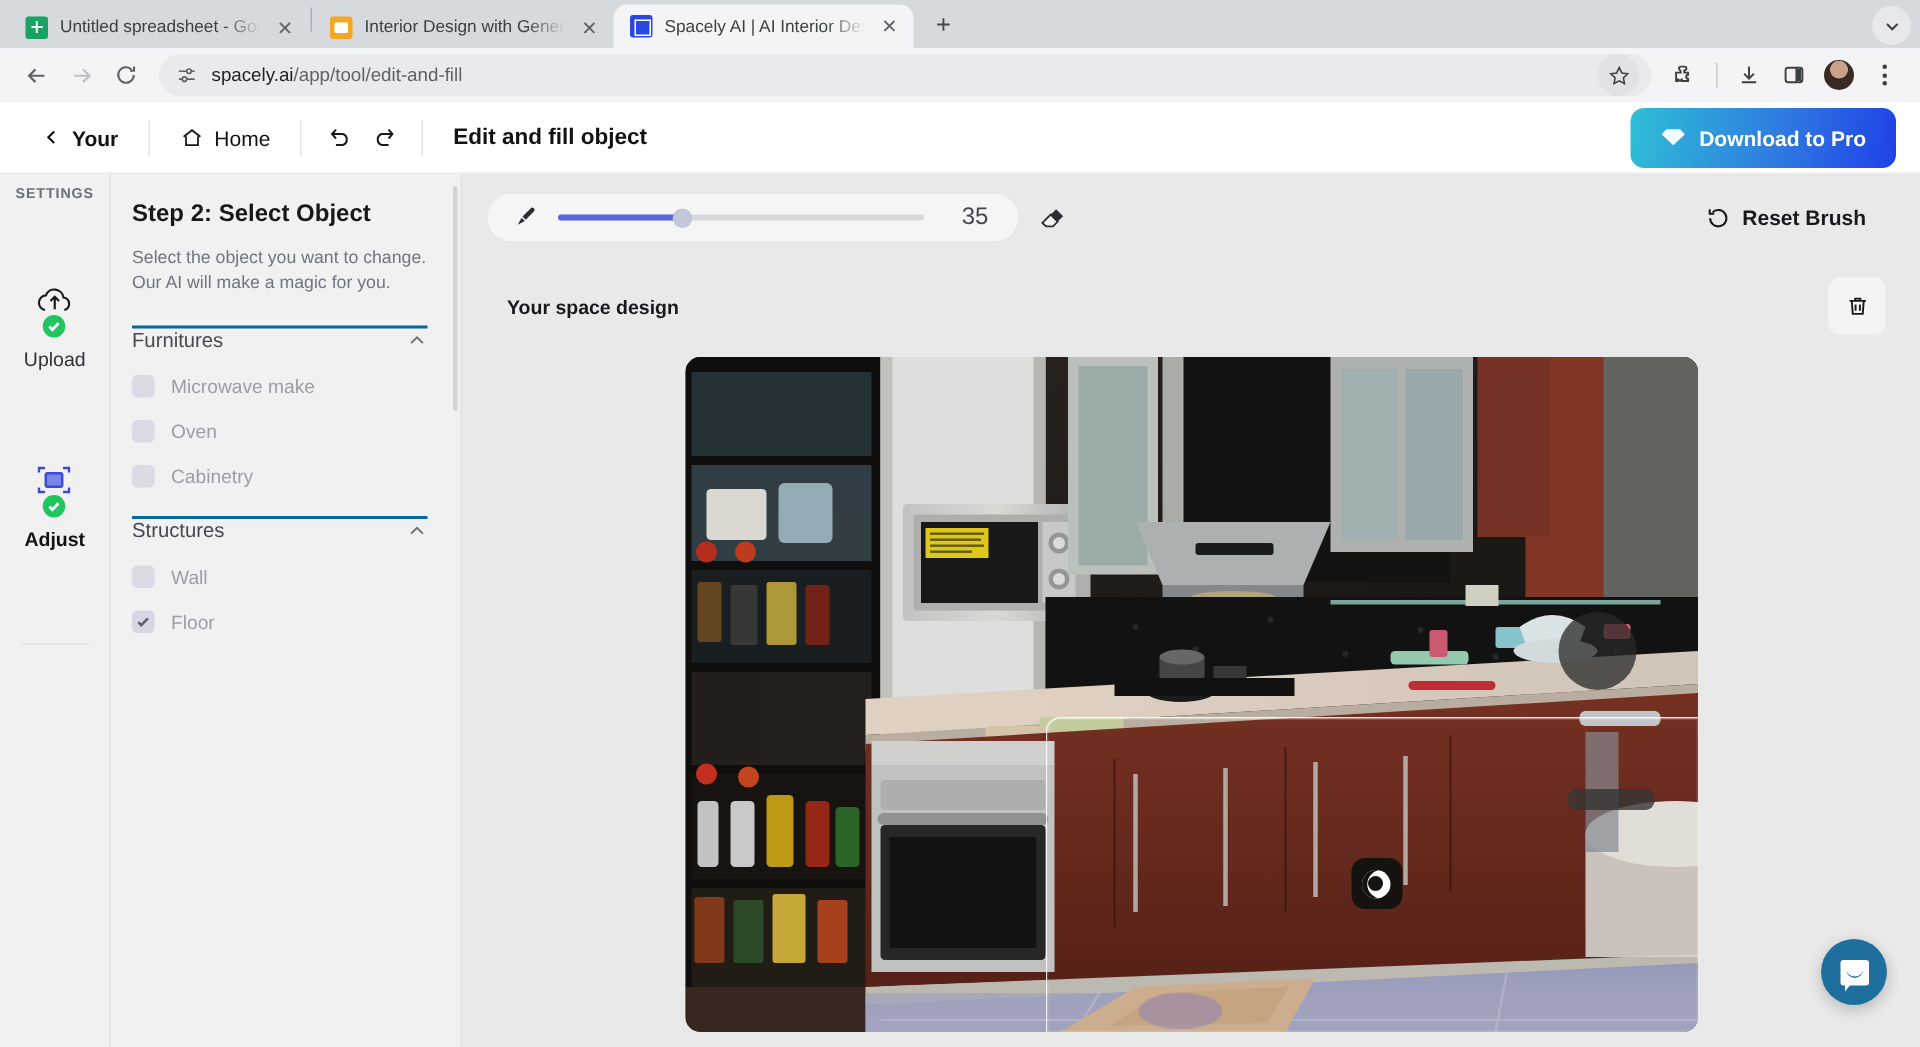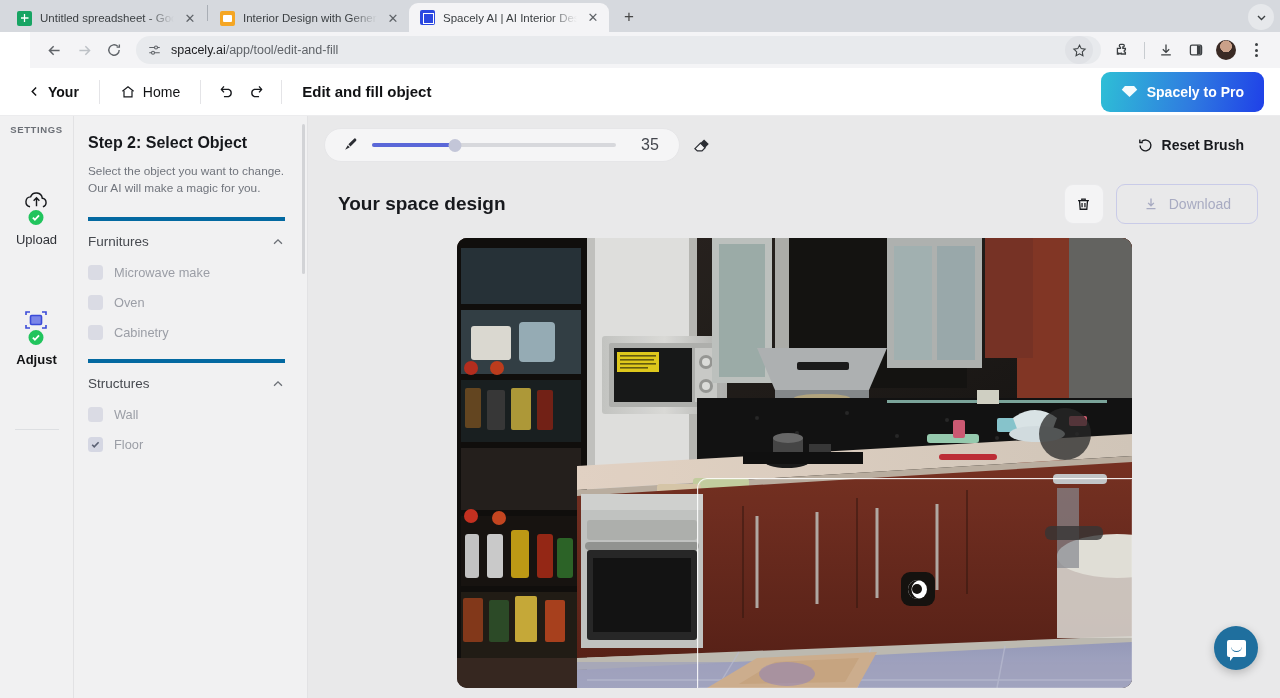--- a/index.html
+++ b/index.html
@@ -93,21 +93,20 @@
   }
   .win-ctl svg { stroke: #3c4043; }
 
   .browser-toolbar {
     height: 36px;
     background: #f4f4f6;
     display: flex;
     align-items: center;
     padding: 0 10px;
     gap: 2px;
-    margin-left: 30px;
   }
   .nav-btn {
     width: 28px; height: 28px;
     display: flex; align-items: center; justify-content: center;
     border-radius: 50%;
   }
   .nav-btn svg { stroke: #5f6368; fill: none; stroke-width: 1.7; }
   .nav-btn.disabled svg { stroke: #bdc1c6; }
   .omnibox {
     flex: 1 1 auto;
@@ -229,21 +228,21 @@
   .panel {
     width: 234px; flex: 0 0 234px;
     background: #f1f1f2;
     border-right: 1px solid #e2e2e4;
     padding: 18px 22px 0 14px;
     position: relative;
     overflow: hidden;
   }
   .panel-h { font-size: 16px; font-weight: bold; color: #16181c; margin-bottom: 11px; }
   .panel-sub { font-size: 11.8px; line-height: 1.45; color: #70747c; margin-bottom: 20px; }
-  .group { border-top: 4px solid #0369a1; padding-top: 13px; }
+  .group { border-top: 2px solid #0369a1; }
   .group:first-of-type { border-top: none; padding-top: 0; }
   .group-head {
     display: flex; align-items: center; justify-content: space-between;
     margin-bottom: 8px;
   }
   .group-title { font-size: 13.5px; color: #46494f; }
   .chev { width: 14px; height: 14px; }
   .opt {
     display: flex; align-items: center; gap: 11px;
     height: 30px;
@@ -305,21 +304,21 @@
     display: flex; align-items: center; gap: 8px;
     font-size: 14px; font-weight: bold; color: #17191d;
     padding-right: 20px;
   }
 
   .design-row {
     display: flex; align-items: center;
     margin-bottom: 14px;
     padding: 0 6px 0 14px;
   }
-  .design-title { font-size: 19px; font-weight: bold; color: #17191d; }
+  .design-title { font-size: 13px; font-weight: bold; color: #17191d; }
   .design-actions { margin-left: auto; display: flex; align-items: center; gap: 12px; }
   .trash-btn {
     width: 40px; height: 40px; border-radius: 9px;
     background: #f4f4f5; border: 1px solid #eaeaec;
     display: flex; align-items: center; justify-content: center;
   }
   .dl-btn {
     height: 40px; padding: 0 26px;
     border: 1.4px solid #c9cbe8;
     border-radius: 9px;
@@ -508,21 +507,21 @@
         <path d="M13 4l3 3.5L13 11"></path>
       </svg>
   </div>
   <div class="hdr-sep"></div>
   <div class="app-title">Edit and fill object</div>
 
   <div class="upgrade-btn">
     <svg width="17" height="15" viewBox="0 0 22 18" fill="#ffffff">
       <path d="M5 2h12l4 4.6-10 9.4L1 6.6z" opacity=".95"></path>
     </svg>
-    <span>Spacely to Pro</span>
+    <span>Download to Pro</span>
   </div>
 </div>
 
 <div class="app-body">
 
   <div class="rail">
     <div class="rail-title">SETTINGS</div>
 
     <div class="rail-item">
       <div class="rail-ico">
@@ -639,26 +638,20 @@
     </div>
 
     <div class="design-row">
       <div class="design-title">Your space design</div>
       <div class="design-actions">
         <div class="trash-btn">
           <svg width="17" height="17" viewBox="0 0 20 20" fill="none" stroke="#17191d" stroke-width="1.5">
             <path d="M3.6 5.4h12.8M8 5.4V3.6h4v1.8M5.3 5.4l.8 10.2h7.8l.8-10.2"></path>
             <path d="M8.3 8.2v5M11.7 8.2v5"></path>
           </svg>
-        </div>
-        <div class="dl-btn">
-          <svg width="16" height="16" viewBox="0 0 20 20" fill="none" stroke="#a8abc2" stroke-width="1.7">
-            <path d="M10 3v8.5M6.4 8.6L10 12.2l3.6-3.6M4.4 15.8h11.2"></path>
-          </svg>
-          <span>Download</span>
         </div>
       </div>
     </div>
 
     <div class="photo-wrap">
       <svg class="photo" viewBox="0 0 675 450" preserveAspectRatio="none">
         <defs>
           <linearGradient id="wood" x1="0" y1="0" x2="0" y2="1">
             <stop offset="0" stop-color="#7e3425"></stop>
               <stop offset="1" stop-color="#5d2419"></stop>

